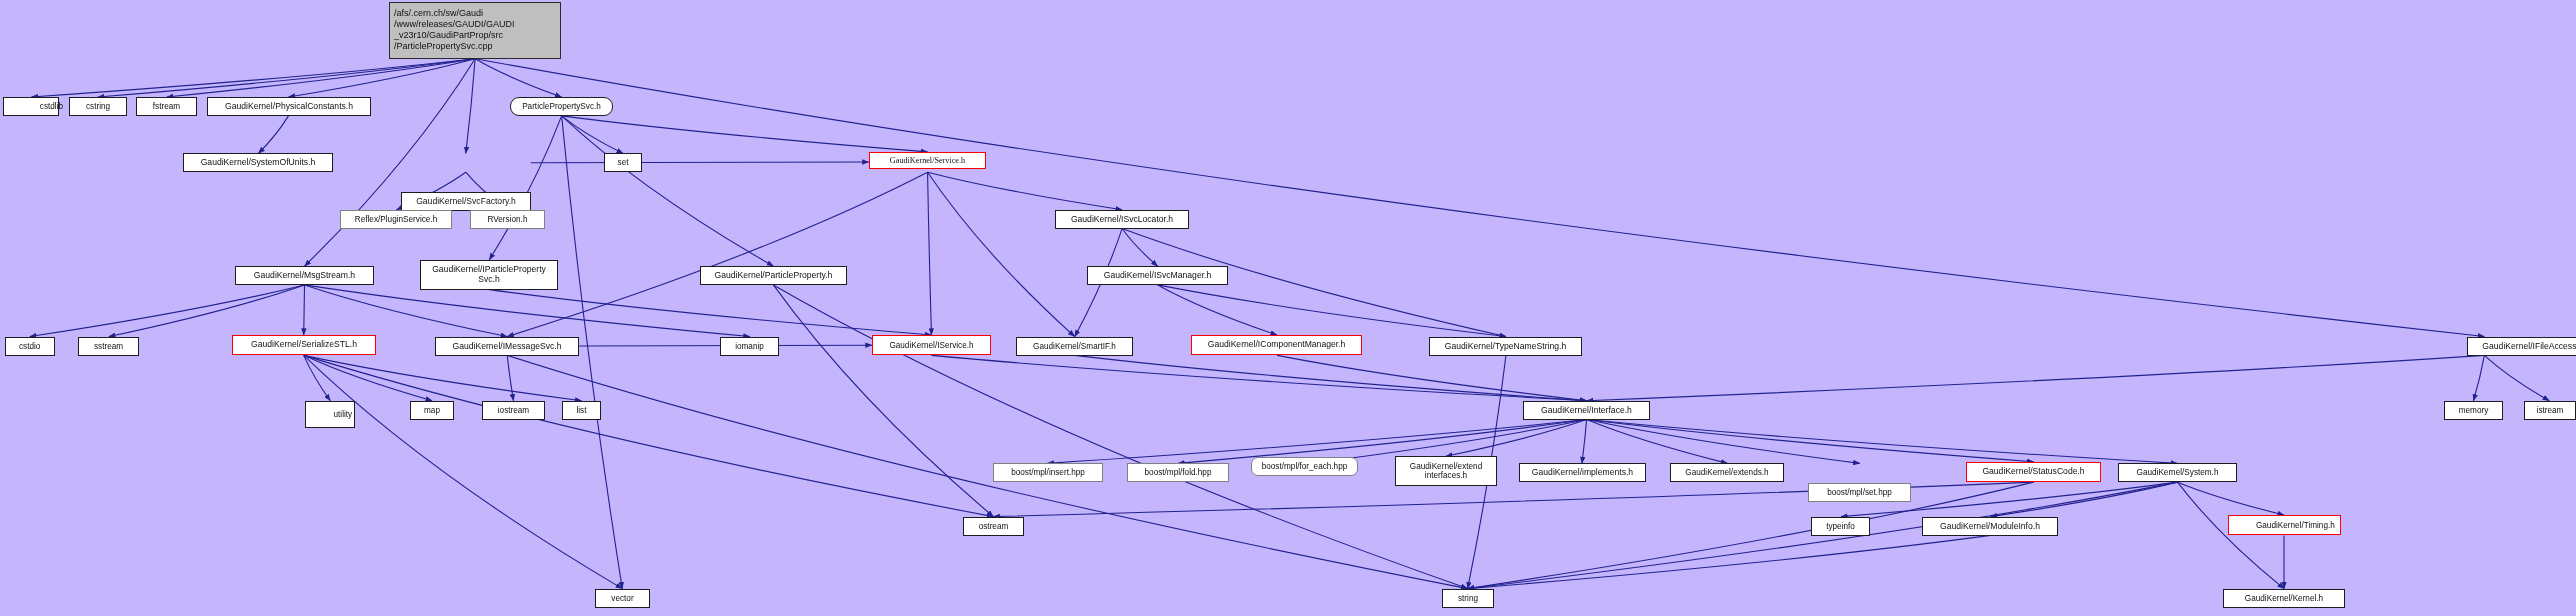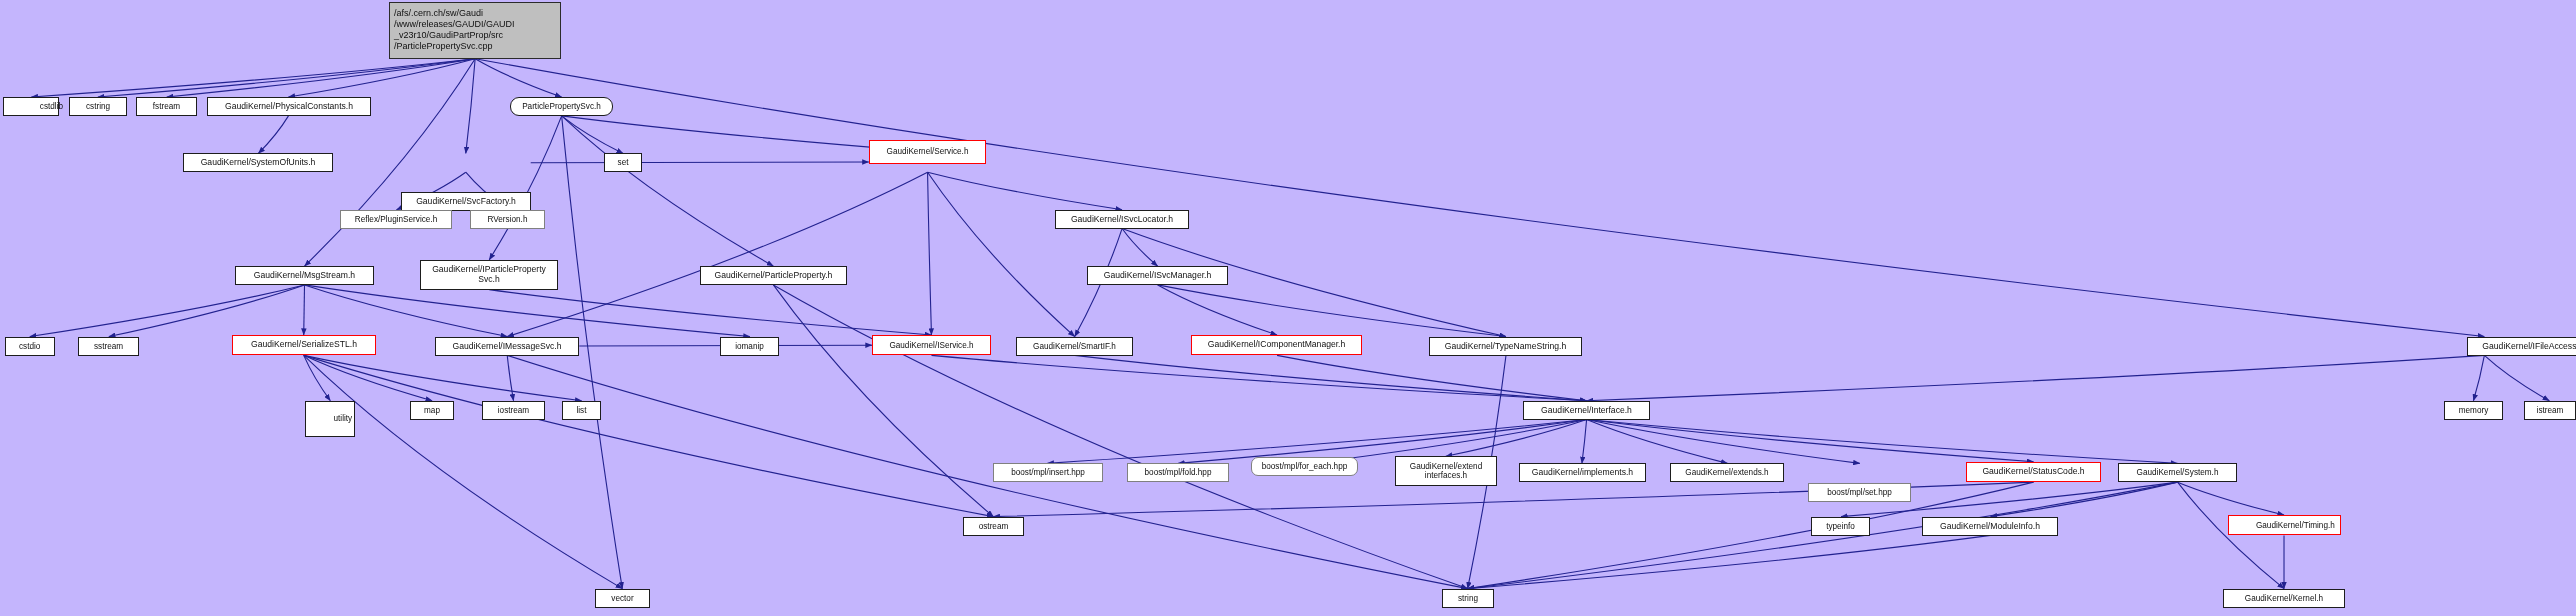--- a/index.html
+++ b/index.html
@@ -128,40 +128,40 @@
 _v23r10/GaudiPartProp/src
     /ParticlePropertySvc.cpp</div>
       <div class="node small" style="left: 3.1px; top: 97px; width: 56px; height: 19px; padding-left: 43px;">cstdlib</div>
       <div class="node small" style="left: 69px; top: 97px; width: 58px; height: 19px;">cstring</div>
       <div class="node small" style="left: 136px; top: 97px; width: 61px; height: 19px;">fstream</div>
       <div class="node" style="left: 207px; top: 97px; width: 164px; height: 19px;">GaudiKernel/PhysicalConstants.h</div>
       <div class="node small" style="left: 510px; top: 97px; width: 103px; height: 19px; border-radius: 9px;">ParticlePropertySvc.h</div>
       <div class="node" style="left: 183px; top: 153px; width: 150px; height: 19px;">GaudiKernel/SystemOfUnits.h</div>
       <div class="node" style="left: 401px; top: 153px; width: 130px; height: 19px; margin-top: 39px;">GaudiKernel/SvcFactory.h</div>
       <div class="node small" style="left: 604px; top: 153px; width: 38px; height: 19px;">set</div>
-      <div class="node red small" style="left: 869px; top: 140px; width: 117px; height: 24px;">GaudiKernel/Service.h</div>
+      <div class="node red small" style="left: 869px; top: 152px; width: 117px; height: 17px; font-family: Liberation Serif, serif;">GaudiKernel/Service.h</div>
       <div class="node gray small" style="left: 340px; top: 210px; width: 112px; height: 19px;">Reflex/PluginService.h</div>
       <div class="node gray small" style="left: 470px; top: 210px; width: 75px; height: 19px;">RVersion.h</div>
       <div class="node" style="left: 1055px; top: 210px; width: 134px; height: 19px;">GaudiKernel/ISvcLocator.h</div>
       <div class="node" style="left: 235px; top: 266px; width: 139px; height: 19px;">GaudiKernel/MsgStream.h</div>
       <div class="node" style="left: 420px; top: 260px; width: 138px; height: 30px;">GaudiKernel/IParticleProperty
 Svc.h</div>
       <div class="node" style="left: 700px; top: 266px; width: 147px; height: 19px;">GaudiKernel/ParticleProperty.h</div>
       <div class="node" style="left: 1087px; top: 266px; width: 141px; height: 19px;">GaudiKernel/ISvcManager.h</div>
       <div class="node small" style="left: 4.7px; top: 337px; width: 50px; height: 19px;">cstdio</div>
       <div class="node small" style="left: 78px; top: 337px; width: 61px; height: 19px;">sstream</div>
       <div class="node red" style="left: 232px; top: 335px; width: 144px; height: 20.4px;">GaudiKernel/SerializeSTL.h</div>
       <div class="node" style="left: 435px; top: 337px; width: 144px; height: 19px;">GaudiKernel/IMessageSvc.h</div>
       <div class="node small" style="left: 720px; top: 337px; width: 59px; height: 19px;">iomanip</div>
       <div class="node red small" style="left: 872px; top: 335px; width: 119px; height: 20.4px;">GaudiKernel/IService.h</div>
       <div class="node small" style="left: 1016px; top: 337px; width: 117px; height: 19px;">GaudiKernel/SmartIF.h</div>
       <div class="node red" style="left: 1191px; top: 335px; width: 171px; height: 20.4px;">GaudiKernel/IComponentManager.h</div>
       <div class="node" style="left: 1429px; top: 337px; width: 153px; height: 19px;">GaudiKernel/TypeNameString.h</div>
       <div class="node" style="left: 2419px; top: 337px; width: 132px; height: 19px; margin-left: 48px;">GaudiKernel/IFileAccess.h</div>
-      <div class="node small" style="left: 305px; top: 401px; width: 50px; height: 36px; padding-left: 28px;">utility</div>
+      <div class="node small" style="left: 305px; top: 401px; width: 50px; height: 27px; padding-left: 28px;">utility</div>
       <div class="node small" style="left: 410px; top: 401px; width: 44px; height: 19px;">map</div>
       <div class="node small" style="left: 482px; top: 401px; width: 63px; height: 19px;">iostream</div>
       <div class="node small" style="left: 562px; top: 401px; width: 39px; height: 19px;">list</div>
       <div class="node" style="left: 1523px; top: 401px; width: 127px; height: 19px;">GaudiKernel/Interface.h</div>
       <div class="node small" style="left: 2444px; top: 401px; width: 59px; height: 19px;">memory</div>
       <div class="node small" style="left: 2524px; top: 401px; width: 52px; height: 19px;">istream</div>
       <div class="node gray small" style="left: 993px; top: 463px; width: 110px; height: 19px;">boost/mpl/insert.hpp</div>
       <div class="node gray small" style="left: 1127px; top: 463px; width: 102px; height: 19px;">boost/mpl/fold.hpp</div>
       <div class="node gray small" style="left: 1251px; top: 457px; width: 107px; height: 19px; border-radius: 7px;">boost/mpl/for_each.hpp</div>
       <div class="node small" style="left: 1395px; top: 456px; width: 102px; height: 30px;">GaudiKernel/extend

